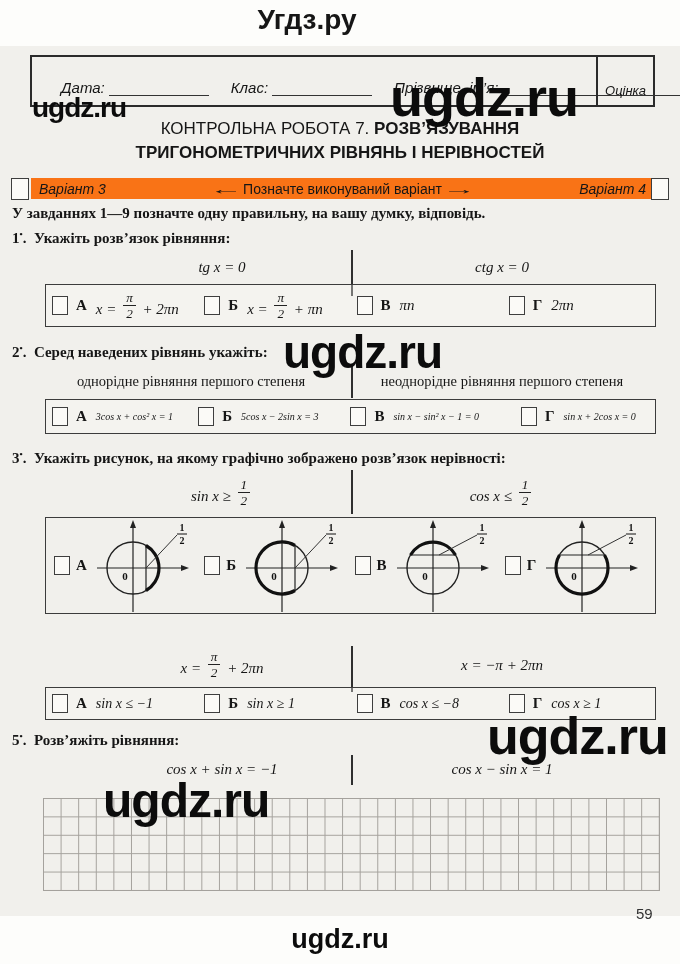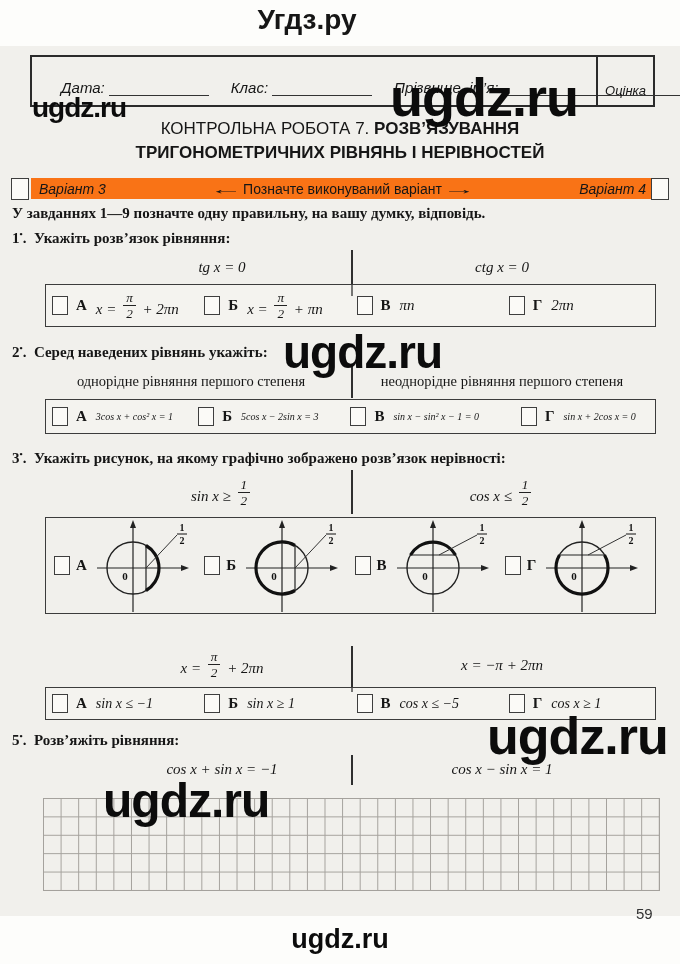--- a/index.html
+++ b/index.html
@@ -283,21 +283,21 @@
       <span class="math">sin x ≤ −1</span>
     </label>
     <label class="opt">
       <span class="cb"></span>
       <b class="lt">Б</b>
       <span class="math">sin x ≥ 1</span>
     </label>
     <label class="opt">
       <span class="cb"></span>
       <b class="lt">В</b>
-      <span class="math">cos x ≤ −5</span>
+      <span class="math">cos x ≤ −8</span>
     </label>
     <label class="opt">
       <span class="cb"></span>
       <b class="lt">Г</b>
       <span class="math">cos x ≥ 1</span>
     </label>
   </div>
   <div class="wm wm-right2">ugdz.ru</div>
 
   <div class="qhead" style="top:731px">

